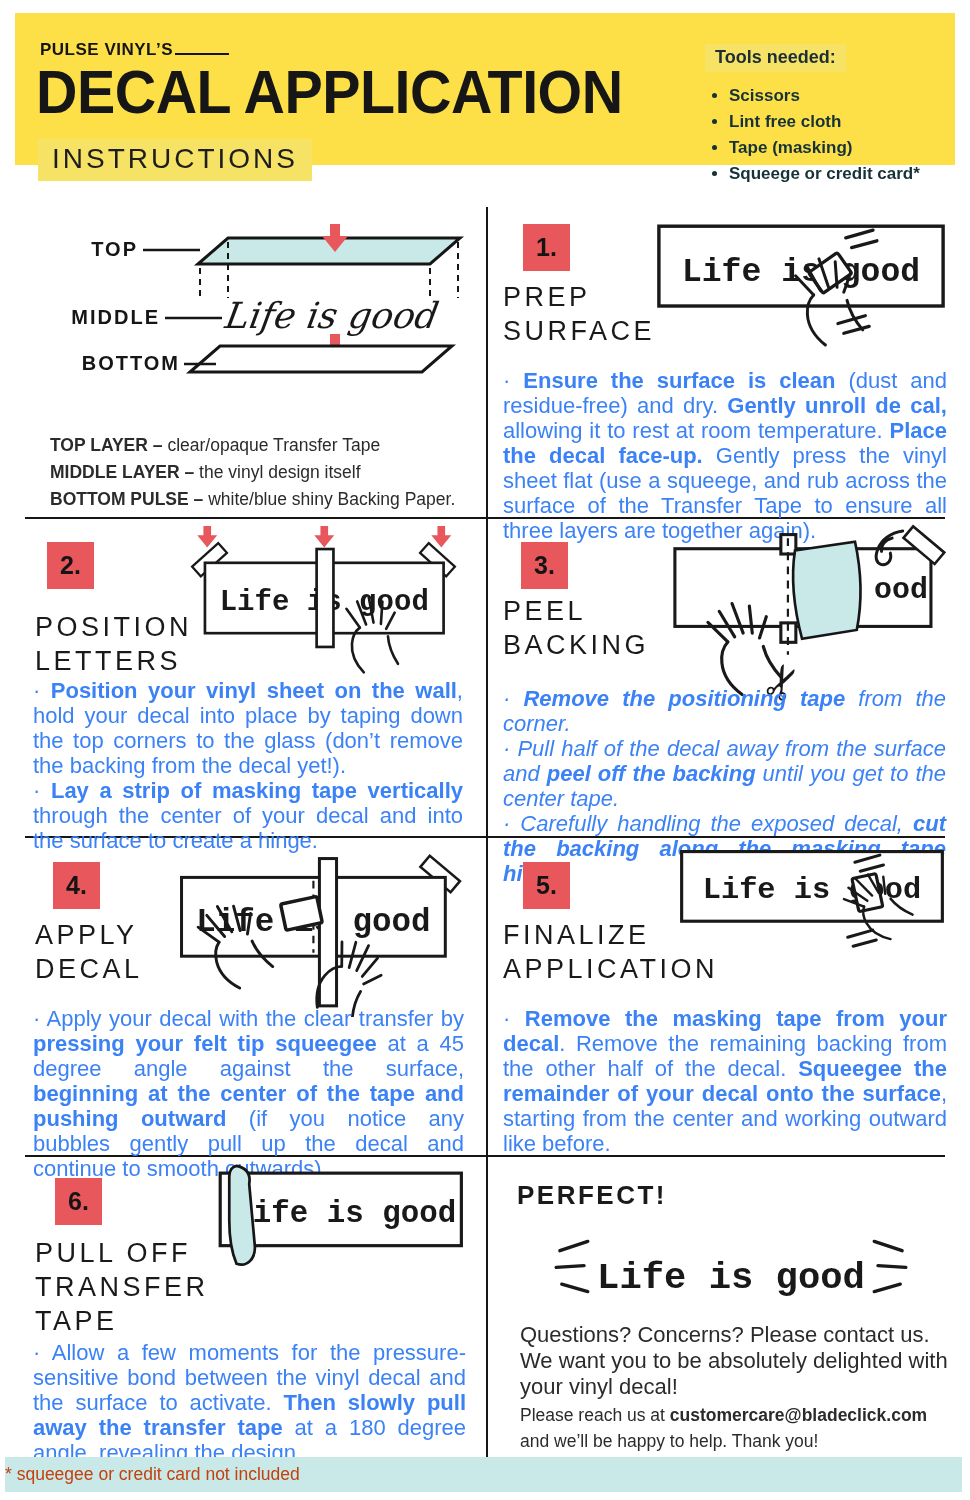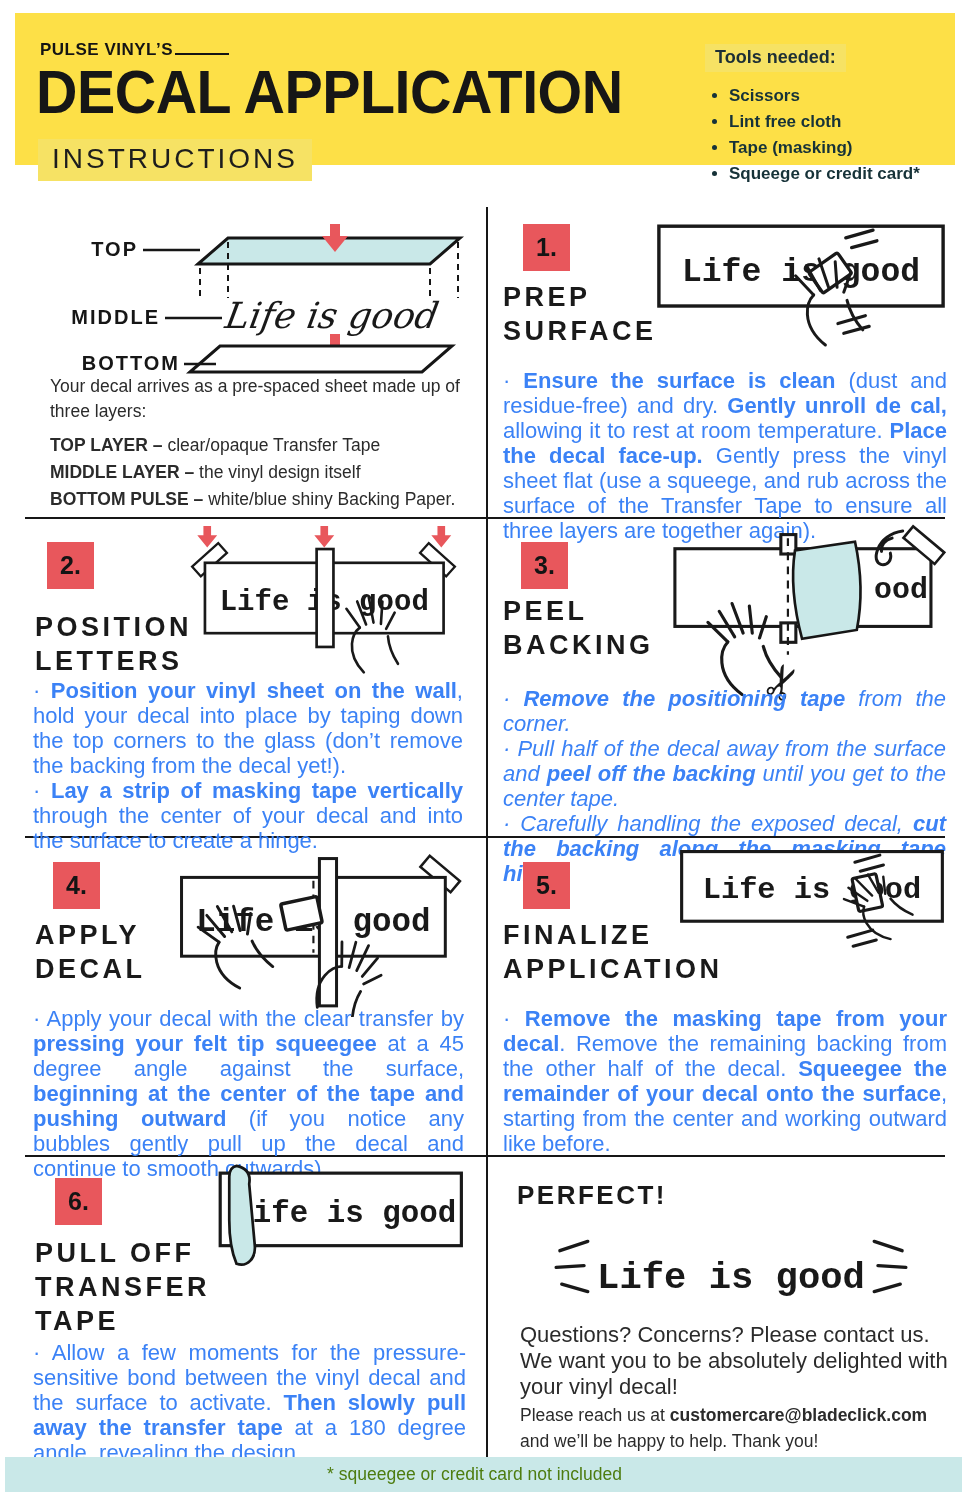--- a/index.html
+++ b/index.html
@@ -17,25 +17,25 @@
   .tools-label { display:inline-block; background:#f6e264; padding:3px 10px 4px; font-size:18px; color:#1d2f35; }
   .tools ul { margin:14px 0 0 24px; font-size:17px; }
   .tools li { margin-bottom:6px; }
 
   
   .vline { position:absolute; left:486px; top:207px; width:2px; height:1250px; background:#161616; }
   .hline { position:absolute; left:25px; width:920px; height:2px; background:#161616; }
   #hl1 { top:517px; } #hl2 { top:836px; } #hl3 { top:1155px; }
 
   
-  .footer { position:absolute; left:5px; top:1457px; width:957px; height:35px; background:#c9e8e8; line-height:35px; text-align:center; padding-right:18px; font-size:17.5px; color:#4d7c0f; }
+  .footer { position:absolute; left:5px; top:1457px; width:957px; height:35px; background:#c9e8e8; line-height:35px; text-align:left; padding-right:18px; font-size:17.5px; color:#c2410c; }
 
   
   .badge { position:absolute; width:47px; height:47px; background:#e8575c; color:#141414; font-size:25px; font-weight:700; display:flex; align-items:center; justify-content:center; }
-  .cell-head { position:absolute; font-size:27px; font-weight:700; letter-spacing:3.5px; line-height:34px; color:#1a1a1a; }
+  .cell-head { position:absolute; font-size:27px; font-weight:400; letter-spacing:3.5px; line-height:34px; color:#1a1a1a; }
   .cell-body { position:absolute; font-size:22px; line-height:25px; text-align:justify; color:#3b82f6; }
   .cell-body p { margin:0; }
   .b { font-weight:700; }
   .art { position:absolute; }
 
   #art-intro { left:30px; top:222px; width:440px; height:158px; }
   #lead-intro { position:absolute; left:50px; top:374px; width:410px; font-size:17.5px; line-height:25px; }
   #layers-intro { position:absolute; left:50px; top:432px; width:414px; font-size:17.5px; line-height:27px; }
 
   #badge-1 { left:523px; top:224px; } #head-1 { left:503px; top:280px; }
@@ -143,21 +143,20 @@
     <line class="dash" x1="400" y1="46" x2="400" y2="78"></line>
     <line class="dash" x1="428" y1="20" x2="428" y2="76"></line>
     <text class="script" transform="translate(300,106) skewX(-10)" text-anchor="middle">Life is good</text>
     <use href="#d-arrow" x="305" y="112" class="red"></use>
     <text class="lbl" x="130" y="102" text-anchor="end">MIDDLE</text>
     <line class="ln" x1="135" y1="96" x2="192" y2="96"></line>
     <polygon class="sheet-poly white-fill" points="160,150 190,124 422,124 392,150"></polygon>
     <text class="lbl" x="150" y="148" text-anchor="end">BOTTOM</text>
     <line class="ln" x1="154" y1="142" x2="186" y2="142"></line>
   </svg>
-  <p id="lead-intro">Your decal arrives as a pre-spaced sheet made up of three layers:</p>
   <div id="layers-intro">
     <div><span class="b">TOP LAYER – </span><span>clear/opaque Transfer Tape</span></div>
     <div><span class="b">MIDDLE LAYER – </span><span>the vinyl design itself</span></div>
     <div><span class="b">BOTTOM PULSE – </span><span>white/blue shiny Backing Paper.</span></div>
   </div>
 
   <div class="badge" id="badge-1">1.</div>
   <div class="cell-head" id="head-1">
     <div>PREP</div>
     <div>SURFACE</div>

